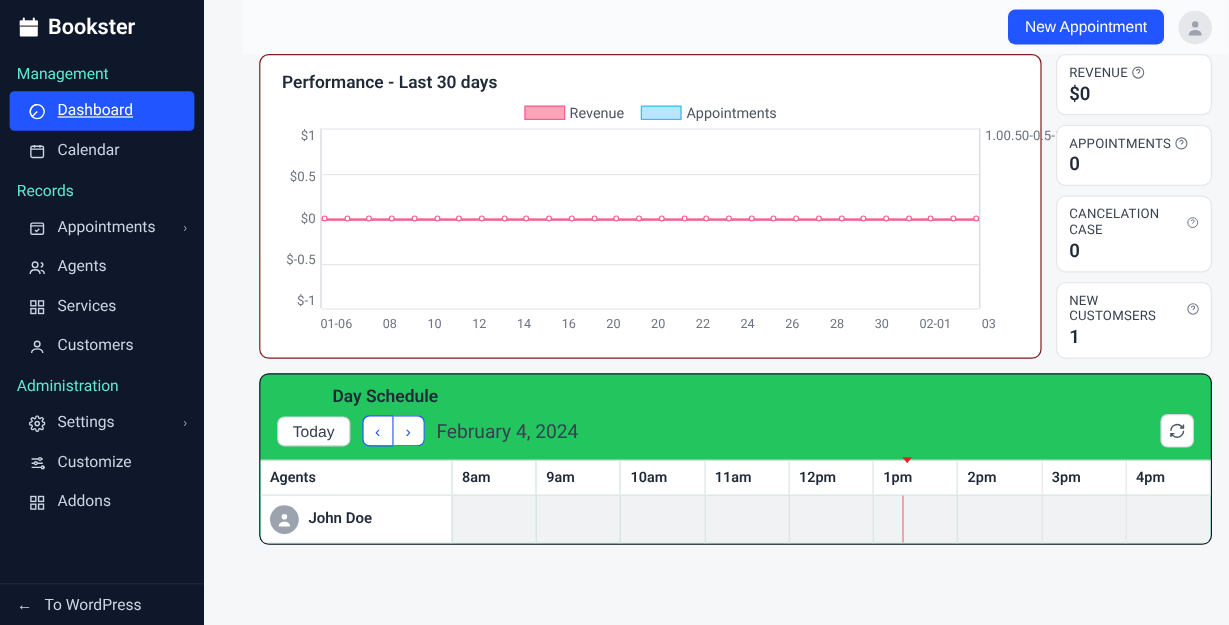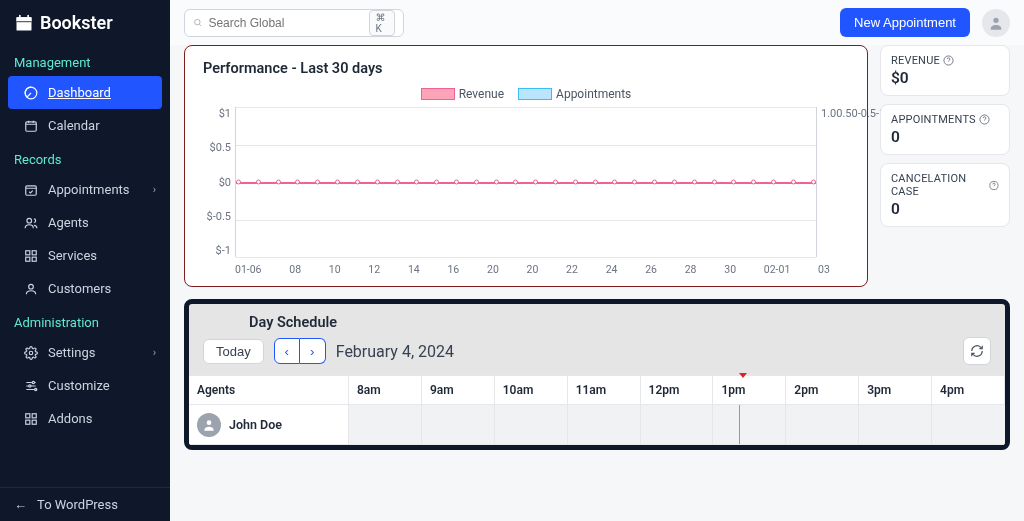--- a/index.html
+++ b/index.html
@@ -1,18 +1,18 @@
 <!DOCTYPE html>
 <html><head>
 <meta charset="utf-8">
 <style>
   * { box-sizing: border-box; margin: 0; padding: 0; }
   html, body { width: 1024px; height: 521px; font-family: -apple-system, BlinkMacSystemFont, "Segoe UI", Roboto, sans-serif; font-size: 14px; color: #1f2937; background: #f6f7f9; overflow: hidden; }
 
-  .app { display: flex; width: 100%; height: 100%; }
+  .app { display: flex; width: 100%; height: 100%; gap: 32px; }
 
   
   .sidebar { width: 170px; background: #0f172a; color: #e5e7eb; display: flex; flex-direction: column; flex-shrink: 0; }
   .logo { display: flex; align-items: center; gap: 6px; padding: 12px 14px; color: #fff; font-size: 18px; font-weight: 600; }
   .logo svg { width: 20px; height: 20px; }
   .nav-section { padding: 10px 14px 6px; font-size: 13px; color: #5eead4; }
   .nav-item { display: flex; align-items: center; gap: 10px; padding: 9px 14px 9px 24px; font-size: 13px; color: #cbd5e1; cursor: pointer; position: relative; }
   .nav-item.active { background: #2155ff; color: #fff; border-radius: 4px; margin: 0 8px; padding-left: 16px; text-decoration: underline; }
   .nav-item .chev { margin-left: auto; font-size: 11px; color: #9ca3af; }
   .nav-item svg { width: 14px; height: 14px; flex-shrink: 0; }
@@ -52,21 +52,21 @@
   .chart-points { position: absolute; left: 0; right: 0; top: 50%; display: flex; justify-content: space-between; transform: translateY(-50%); }
   .chart-points div { width: 5px; height: 5px; border: 1px solid #f06292; background: #fff; border-radius: 50%; }
   .xaxis { display: flex; justify-content: space-between; font-size: 10.5px; color: #6b7280; margin: 6px 19px 0 32px; }
 
   .stats-col { width: 130px; display: flex; flex-direction: column; gap: 8px; }
   .stat-card { background: #fff; border: 1px solid #e5e7eb; border-radius: 8px; padding: 8px 10px; }
   .stat-label { font-size: 11px; color: #374151; text-transform: uppercase; display: flex; align-items: center; gap: 3px; letter-spacing: 0.2px; }
   .stat-label svg { width: 11px; height: 11px; color: #6b7280; }
   .stat-value { font-size: 15.5px; font-weight: 600; margin-top: 2px; }
 
-  .schedule { background: #e5e5e5; border: 5px solid #0f172a; border-radius: 8px; overflow: hidden; }
+  .schedule { background: #22c55e; border: 1px solid #0f172a; border-radius: 8px; overflow: hidden; }
   .sched-title-wrap { padding-left: 60px; padding-bottom: 6px; }
   .sched-title { font-weight: 600; font-size: 14.5px; }
   .sched-bar { display: flex; align-items: center; gap: 10px; padding: 0 14px 10px; }
   .btn-outline { border: 1px solid #d1d5db; background: #fff; border-radius: 6px; padding: 4px 12px; font-size: 13px; cursor: pointer; color: #374151; }
   .arrow-group { display: flex; }
   .arrow-btn { width: 26px; height: 26px; border: 1.5px solid #2155ff; background: #fff; color: #2155ff; display: flex; align-items: center; justify-content: center; cursor: pointer; }
   .arrow-btn:first-child { border-radius: 6px 0 0 6px; }
   .arrow-btn:last-child { border-radius: 0 6px 6px 0; border-left: none; }
   .current-date { font-size: 16px; font-weight: 400; color: #374151; }
   .refresh-btn { margin-left: auto; width: 28px; height: 28px; border: 1px solid #d1d5db; border-radius: 6px; background: #fff; display: flex; align-items: center; justify-content: center; cursor: pointer; color: #4b5563; }
@@ -179,28 +179,20 @@
     <div class="sidebar-footer">
       <div class="nav-item">
         <span>←</span>
         <span>To WordPress</span>
       </div>
     </div>
   </aside>
 
   <div class="main">
     <div class="topbar">
-      <div class="search">
-        <svg viewBox="0 0 24 24" fill="none" stroke="currentColor" stroke-width="2">
-            <circle cx="11" cy="11" r="7"></circle>
-            <path d="m21 21-4.3-4.3"></path>
-          </svg>
-        <input placeholder="Search Global" style="">
-        <span class="kbd">⌘ K</span>
-      </div>
       <div class="spacer"></div>
       <button class="btn-primary">New Appointment</button>
       <div class="avatar-top">
         <svg viewBox="0 0 24 24" fill="currentColor">
             <circle cx="12" cy="8" r="4"></circle>
             <path d="M4 21c0-4 4-6 8-6s8 2 8 6v1H4z"></path>
           </svg>
       </div>
     </div>
 
@@ -317,20 +309,30 @@
           </div>
           <div class="stat-card">
             <div class="stat-label">
                 <span>CANCELATION CASE</span>
                 <svg viewBox="0 0 24 24" fill="none" stroke="currentColor" stroke-width="2">
                   <circle cx="12" cy="12" r="10"></circle>
                   <path d="M9 9a3 3 0 1 1 4 3c-1 .5-1 1-1 2M12 18h0"></path>
                 </svg>
               </div>
             <div class="stat-value">0</div>
+          </div>
+          <div class="stat-card">
+            <div class="stat-label">
+                <span>NEW CUSTOMSERS</span>
+                <svg viewBox="0 0 24 24" fill="none" stroke="currentColor" stroke-width="2">
+                  <circle cx="12" cy="12" r="10"></circle>
+                  <path d="M9 9a3 3 0 1 1 4 3c-1 .5-1 1-1 2M12 18h0"></path>
+                </svg>
+              </div>
+            <div class="stat-value">1</div>
           </div>
         </div>
       </div>
 
       <div class="schedule">
         <div class="sched-title-wrap" style="padding-top:10px;">
           <div class="sched-title">Day Schedule</div>
         </div>
         <div class="sched-bar">
           <button class="btn-outline">Today</button>

